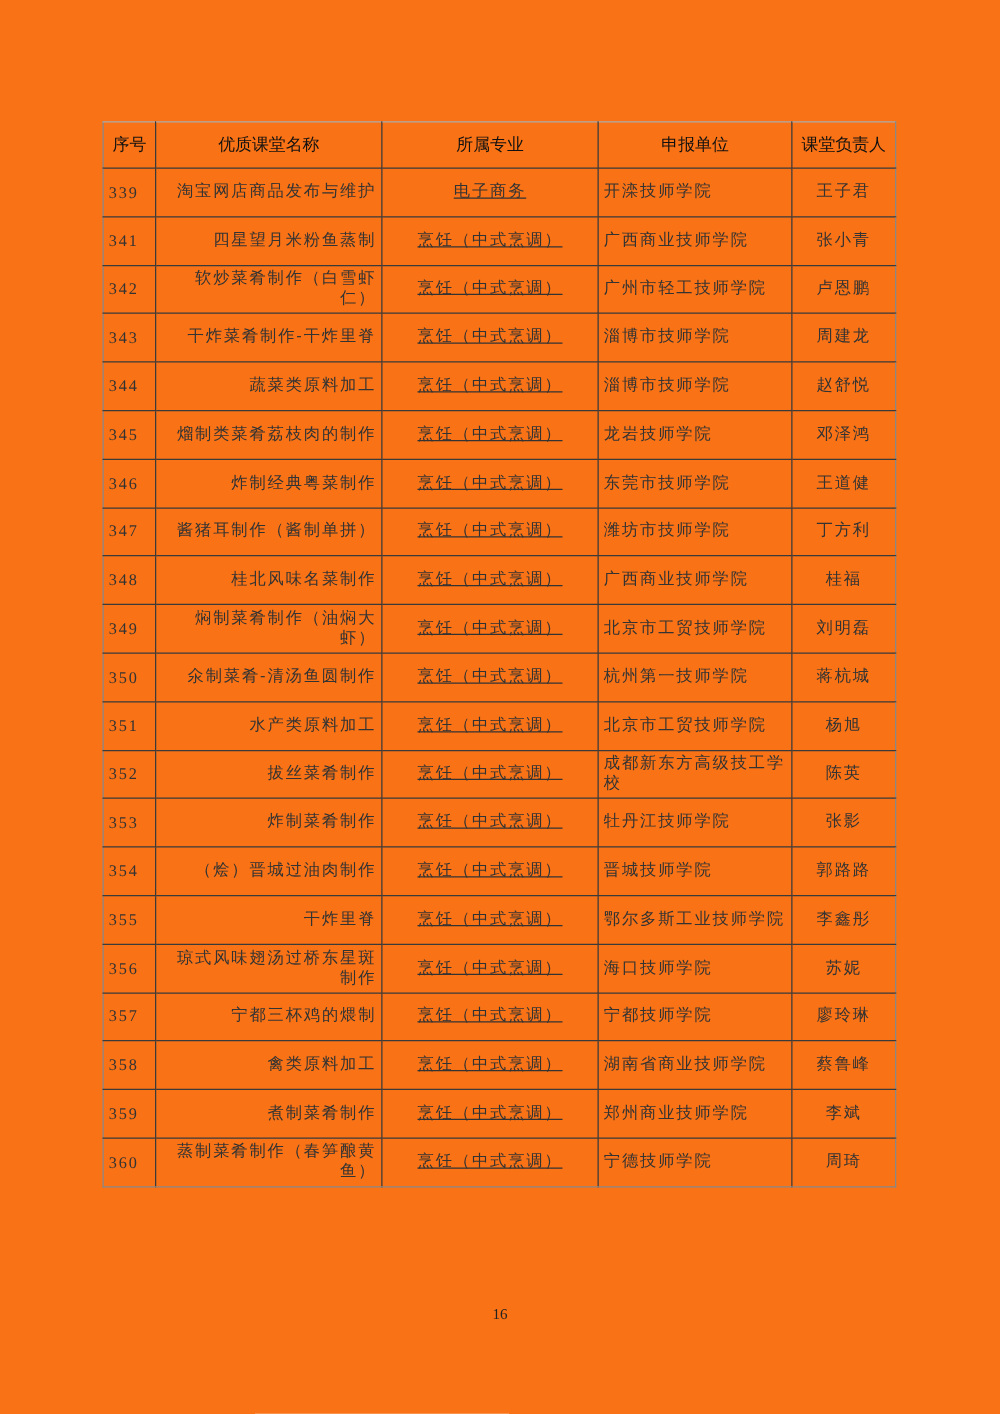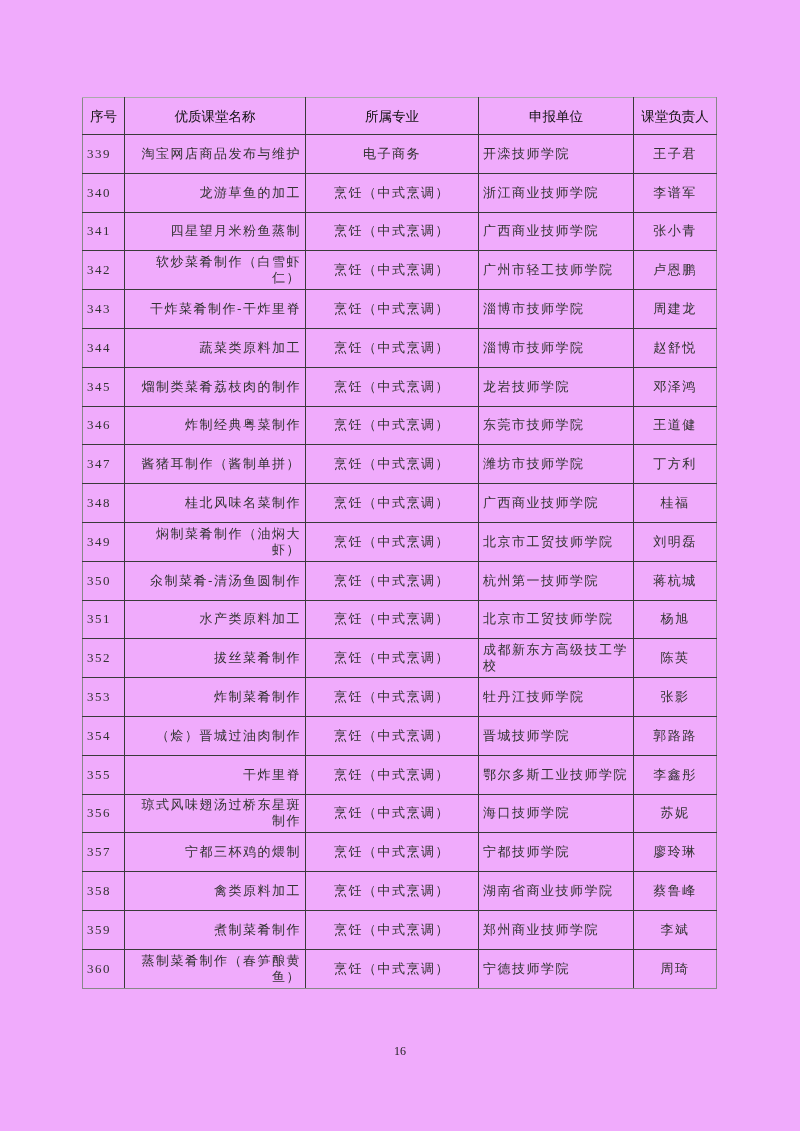--- a/index.html
+++ b/index.html
@@ -1,39 +1,39 @@
 <!DOCTYPE html>
 <html><head>
 <meta charset="utf-8">
 <style>
   html, body { margin: 0; padding: 0; background: #ffffff; }
   body { width: 800px; height: 1131px; position: relative; overflow: hidden;
          font-family: "DejaVu Serif", "Liberation Serif", serif; color: #222; }
-  .page { position: absolute; left: 0; top: 0; width: 800px; height: 1131px; background: #f0abfc; }
+  .page { position: absolute; left: 0; top: 0; width: 800px; height: 1131px; background: #f97316; }
   table.list {
     position: absolute; left: 82px; top: 97px;
     width: 634px; border-collapse: collapse; table-layout: fixed;
   }
   table.list td, table.list th {
     border: 1px solid #3a3a3a;
     padding: 0 4px;
     font-size: 13px;
     line-height: 16px;
     vertical-align: middle;
     overflow: hidden;
   }
   table.list th {
     height: 36px; font-weight: normal; text-align: center;
     font-family: "DejaVu Sans", "Liberation Sans", sans-serif; font-size: 13.5px; color: #111;
     border-top-color: #aaa;
   }
   table.list td { height: 37.8px; color: #333; letter-spacing: 1.5px; }
   td.c-no { text-align: left; letter-spacing: 0; font-family: "Liberation Serif", serif; font-size: 14px; color: #222; }
   td.c-name { text-align: right; }
-  td.c-major { text-align: center; }
+  td.c-major { text-align: center; text-decoration: underline; }
   td.c-unit { text-align: left; padding-left: 8px; }
   td.c-person { text-align: center; }
   table.list tr td:first-child, table.list tr th:first-child { border-left-color: #888; }
   table.list tr td:last-child, table.list tr th:last-child { border-right-color: #888; }
   table.list tr:last-child td { border-bottom-color: #888; }
   .page-num {
     position: absolute; left: 0; width: 800px; top: 1044px; text-align: center;
     font-family: "Liberation Serif", serif; font-size: 12px; color: #222;
   }
 </style>
@@ -60,27 +60,20 @@
     </thead>
     <tbody id="tbody">
         <tr>
           <td class="c-no">339</td>
           <td class="c-name">淘宝网店商品发布与维护</td>
           <td class="c-major">电子商务</td>
           <td class="c-unit">开滦技师学院</td>
           <td class="c-person">王子君</td>
         </tr>
         <tr>
-          <td class="c-no">340</td>
-          <td class="c-name">龙游草鱼的加工</td>
-          <td class="c-major">烹饪（中式烹调）</td>
-          <td class="c-unit">浙江商业技师学院</td>
-          <td class="c-person">李谱军</td>
-        </tr>
-        <tr>
           <td class="c-no">341</td>
           <td class="c-name">四星望月米粉鱼蒸制</td>
           <td class="c-major">烹饪（中式烹调）</td>
           <td class="c-unit">广西商业技师学院</td>
           <td class="c-person">张小青</td>
         </tr>
         <tr>
           <td class="c-no">342</td>
           <td class="c-name">软炒菜肴制作（白雪虾仁）</td>
           <td class="c-major">烹饪（中式烹调）</td>

